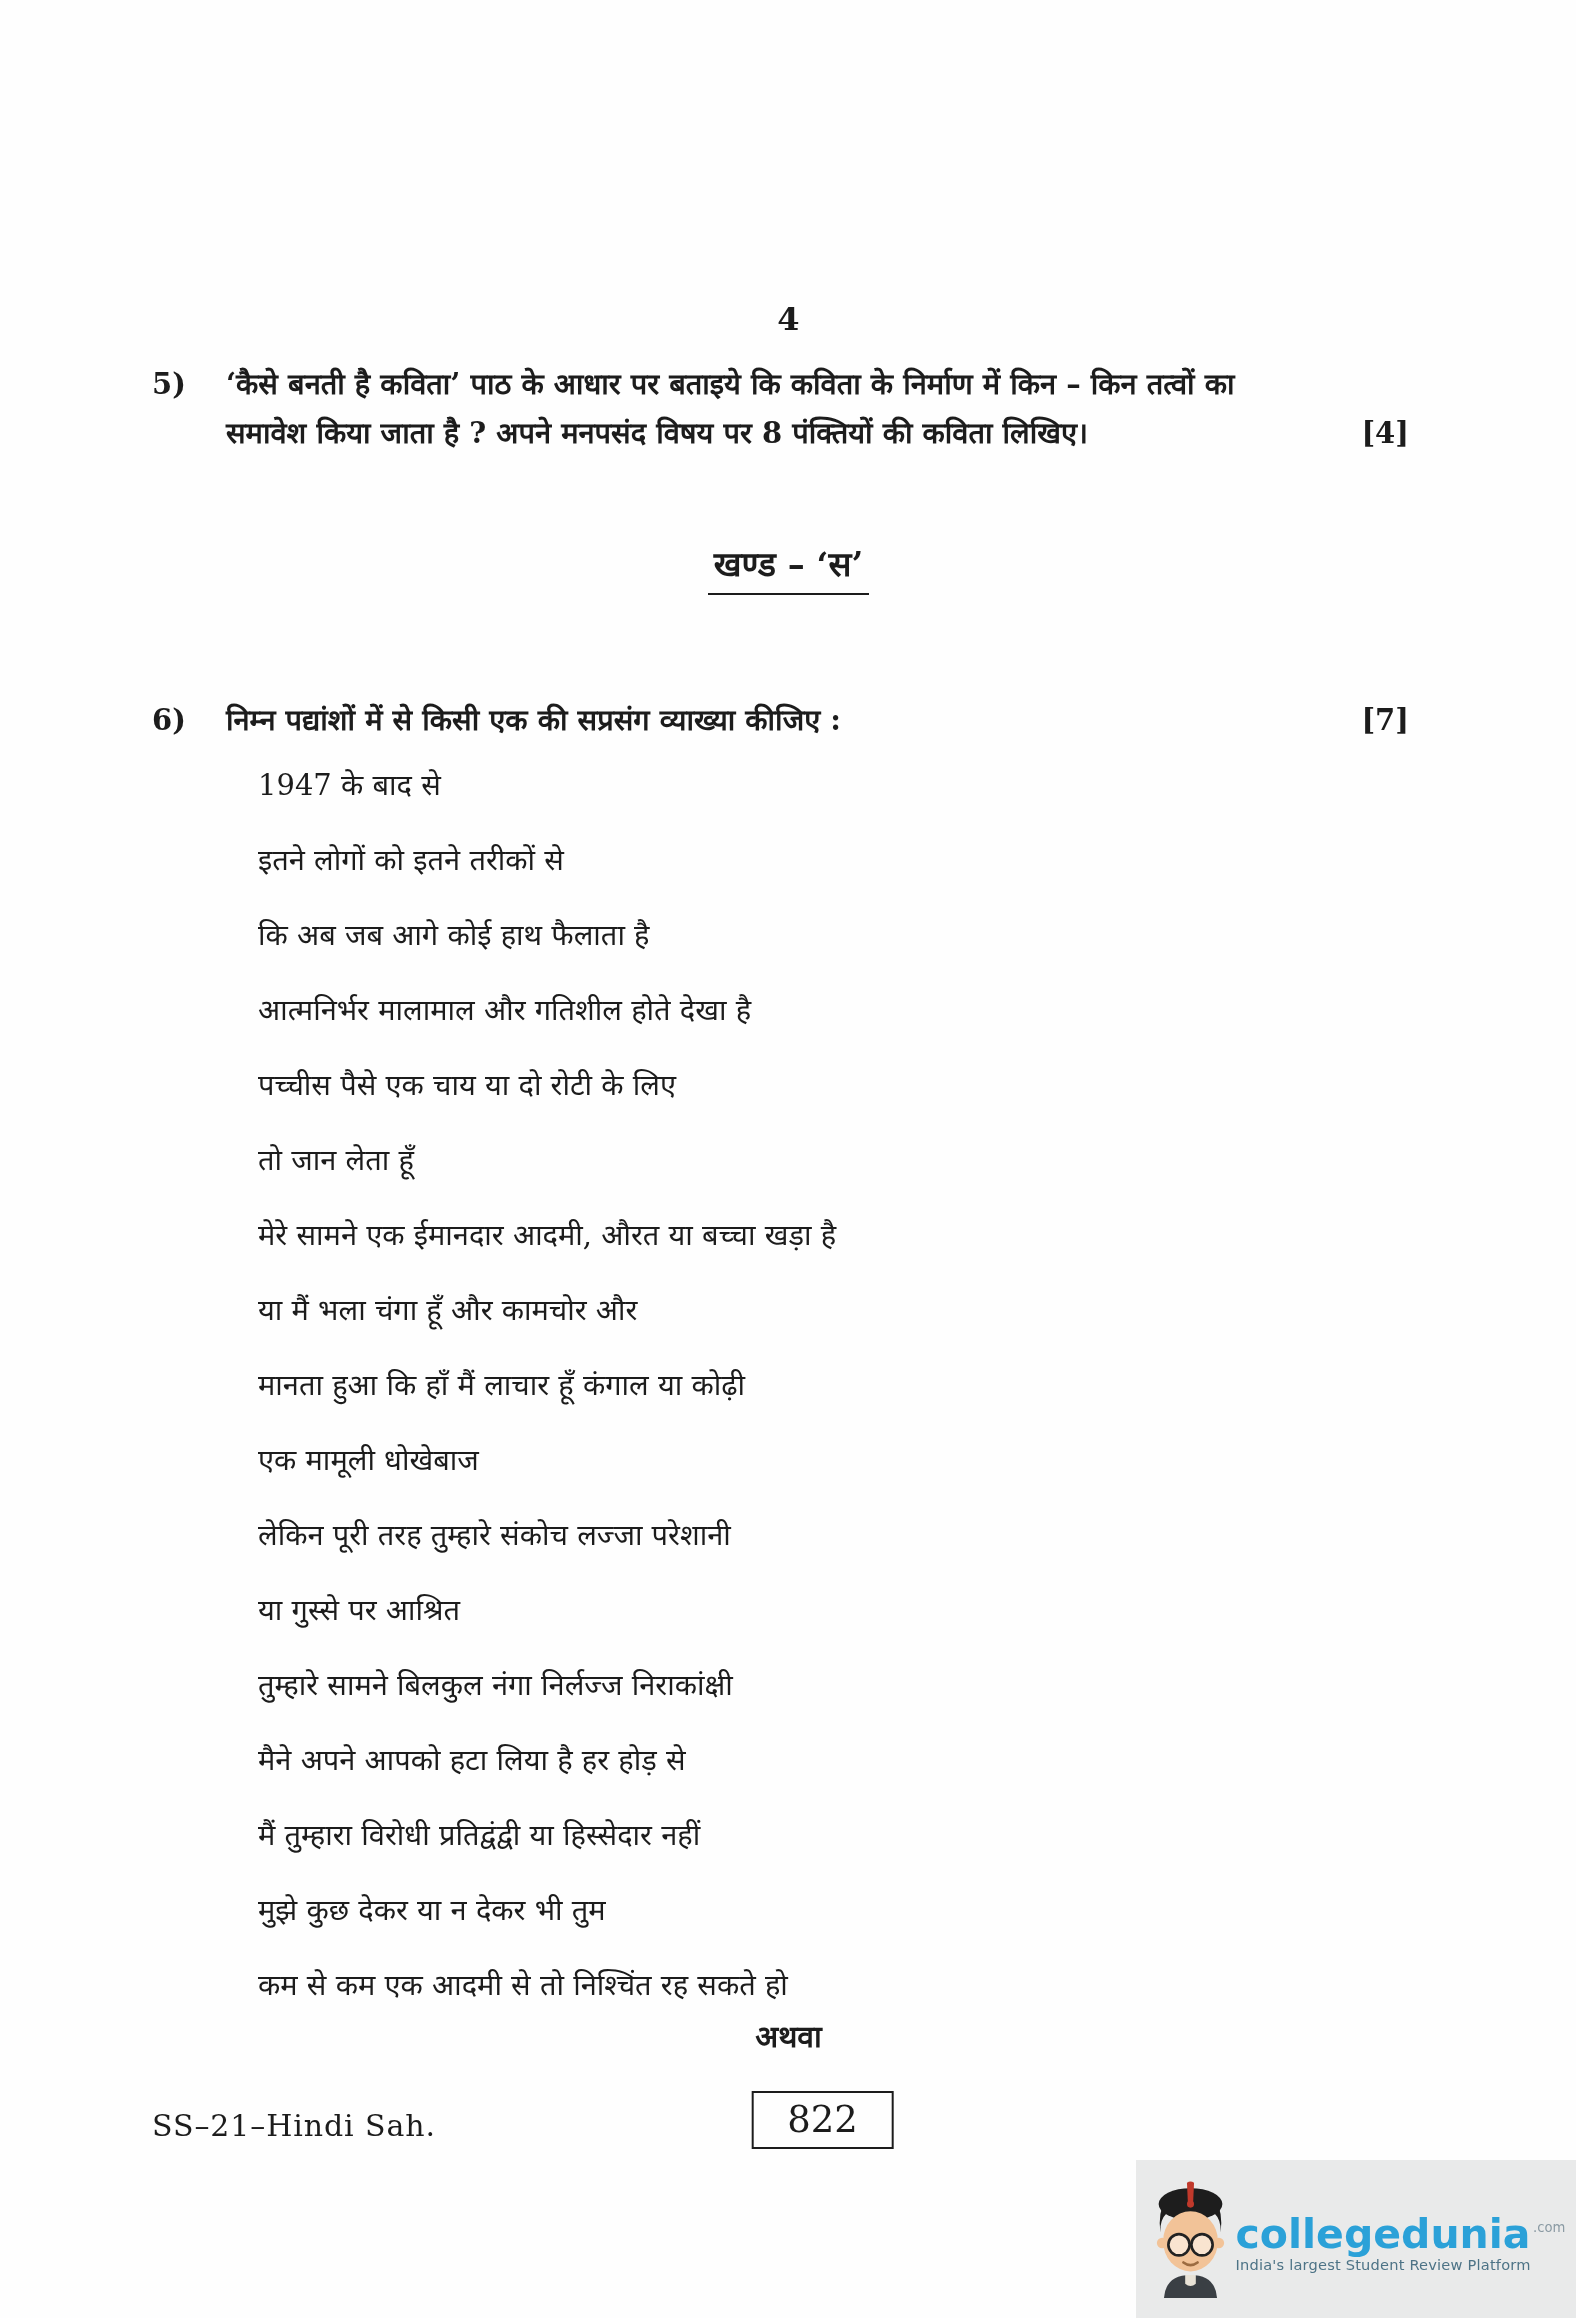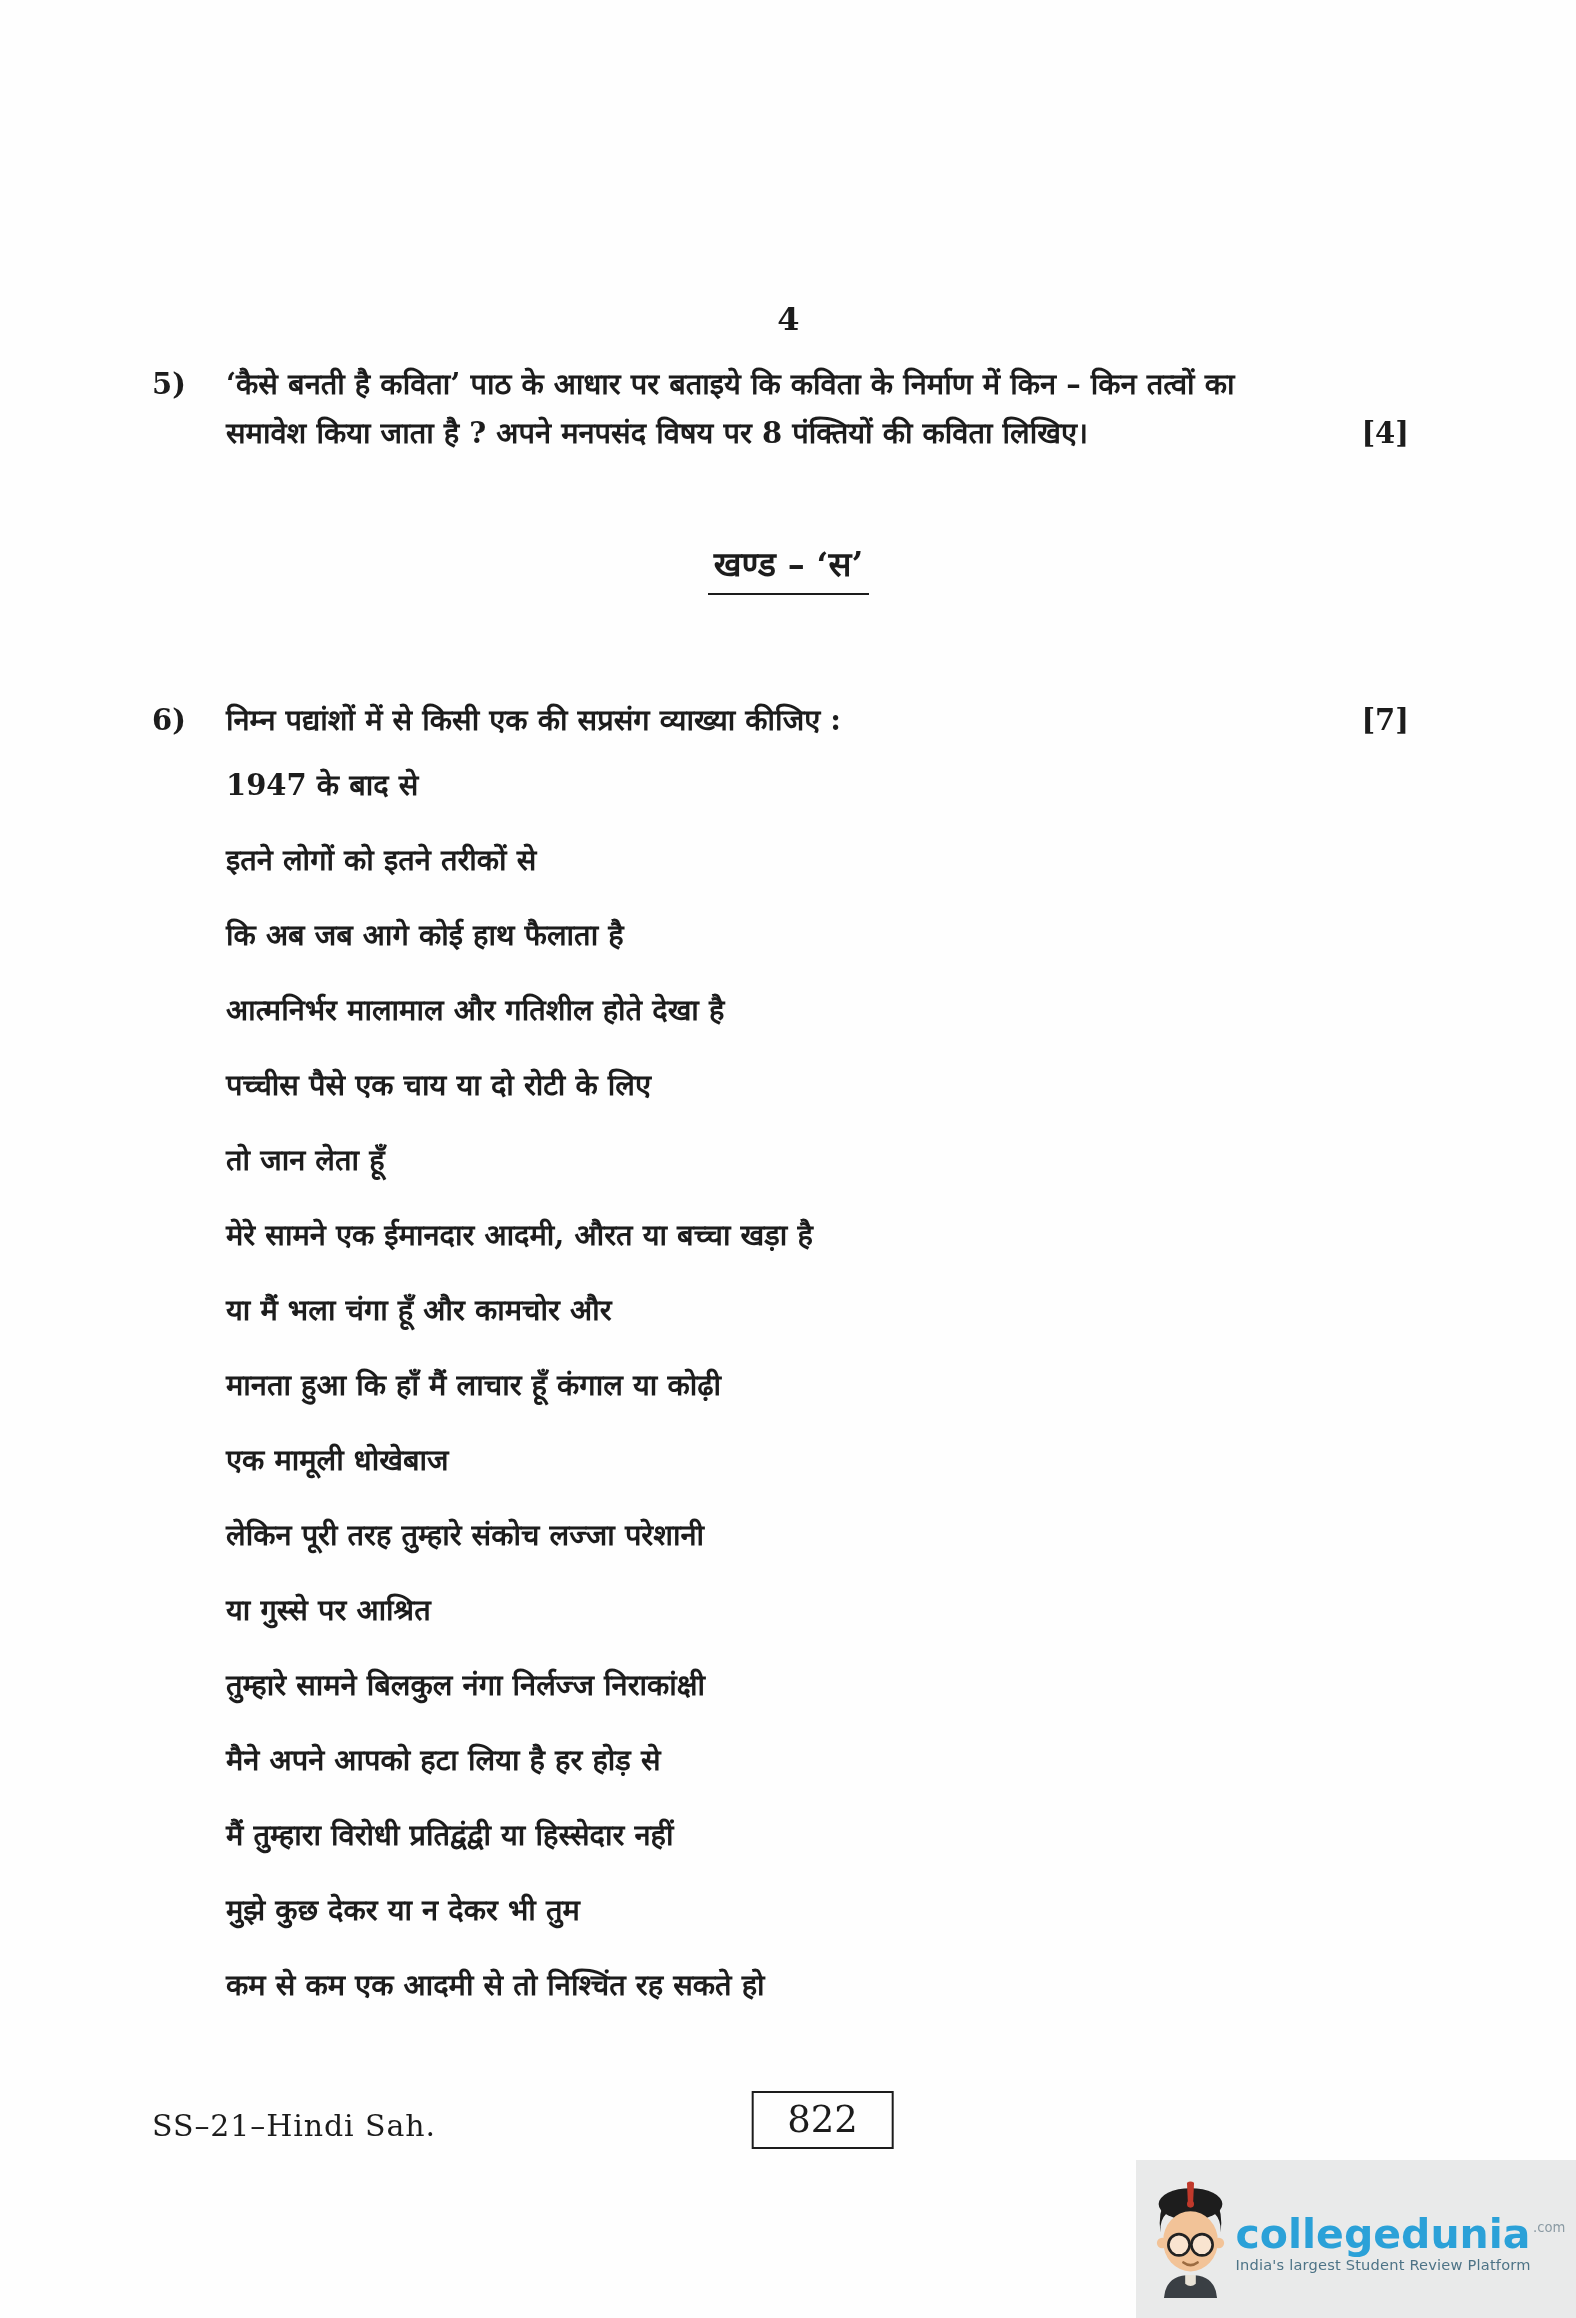--- a/index.html
+++ b/index.html
@@ -64,22 +64,23 @@
   }
   .poem {
     position: absolute;
     top: 766px;
     left: 226px;
     right: 168px;
   }
   .poem-line {
     height: 75px;
     font-size: 29px;
-    font-weight: bold;
+    font-weight: normal;
     line-height: 39px;
+    margin-left: 32px;
   }
   .or-text {
     position: absolute;
     top: 2015px;
     left: 0;
     width: 100%;
     text-align: center;
     font-size: 30px;
     font-weight: bold;
   }
@@ -176,20 +177,21 @@
       <div class="poem-line">एक मामूली धोखेबाज</div>
       <div class="poem-line">लेकिन पूरी तरह तुम्हारे संकोच लज्जा परेशानी</div>
       <div class="poem-line">या गुस्से पर आश्रित</div>
       <div class="poem-line">तुम्हारे सामने बिलकुल नंगा निर्लज्ज निराकांक्षी</div>
       <div class="poem-line">मैने अपने आपको हटा लिया है हर होड़ से</div>
       <div class="poem-line">मैं तुम्हारा विरोधी प्रतिद्वंद्वी या हिस्सेदार नहीं</div>
       <div class="poem-line">मुझे कुछ देकर या न देकर भी तुम</div>
       <div class="poem-line">कम से कम एक आदमी से तो निश्चिंत रह सकते हो</div>
     </div>
 
+  <div class="or-text">अथवा</div>
 
   <div class="paper-code">SS–21–Hindi Sah.</div>
 
   <div class="page-box">822</div>
 
   <div class="branding">
     <svg class="mascot" viewBox="0 0 96 132" xmlns="http://www.w3.org/2000/svg">
 
       <path d="M14,58 Q8,12 48,8 Q88,12 82,58 Q84,30 48,26 Q12,30 14,58 Z" fill="#1d1d1d"></path>
       <ellipse cx="48" cy="26" rx="36" ry="18" fill="#1d1d1d"></ellipse>

